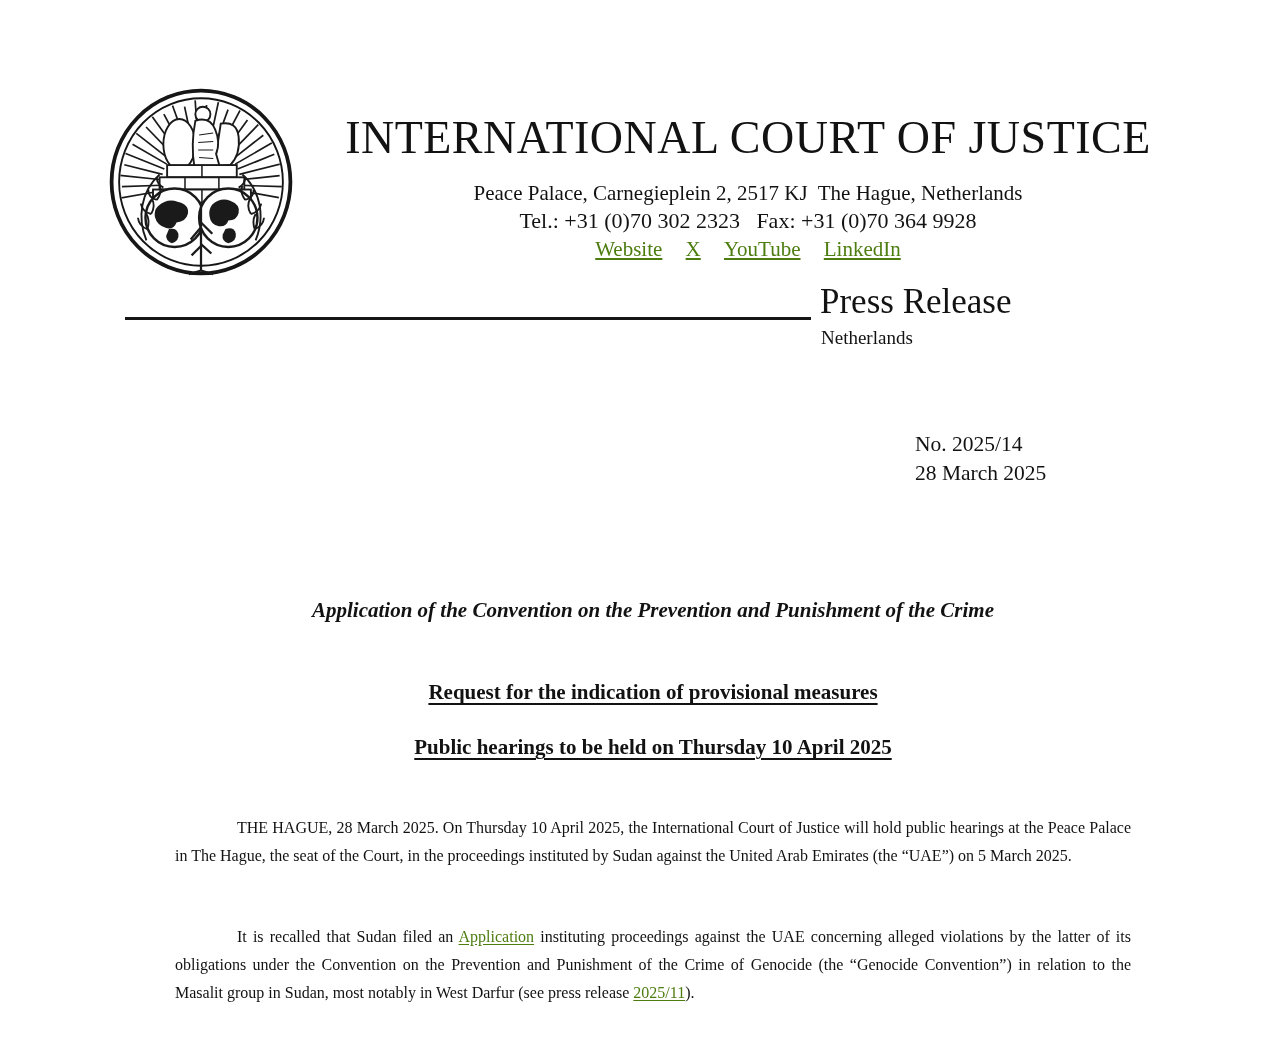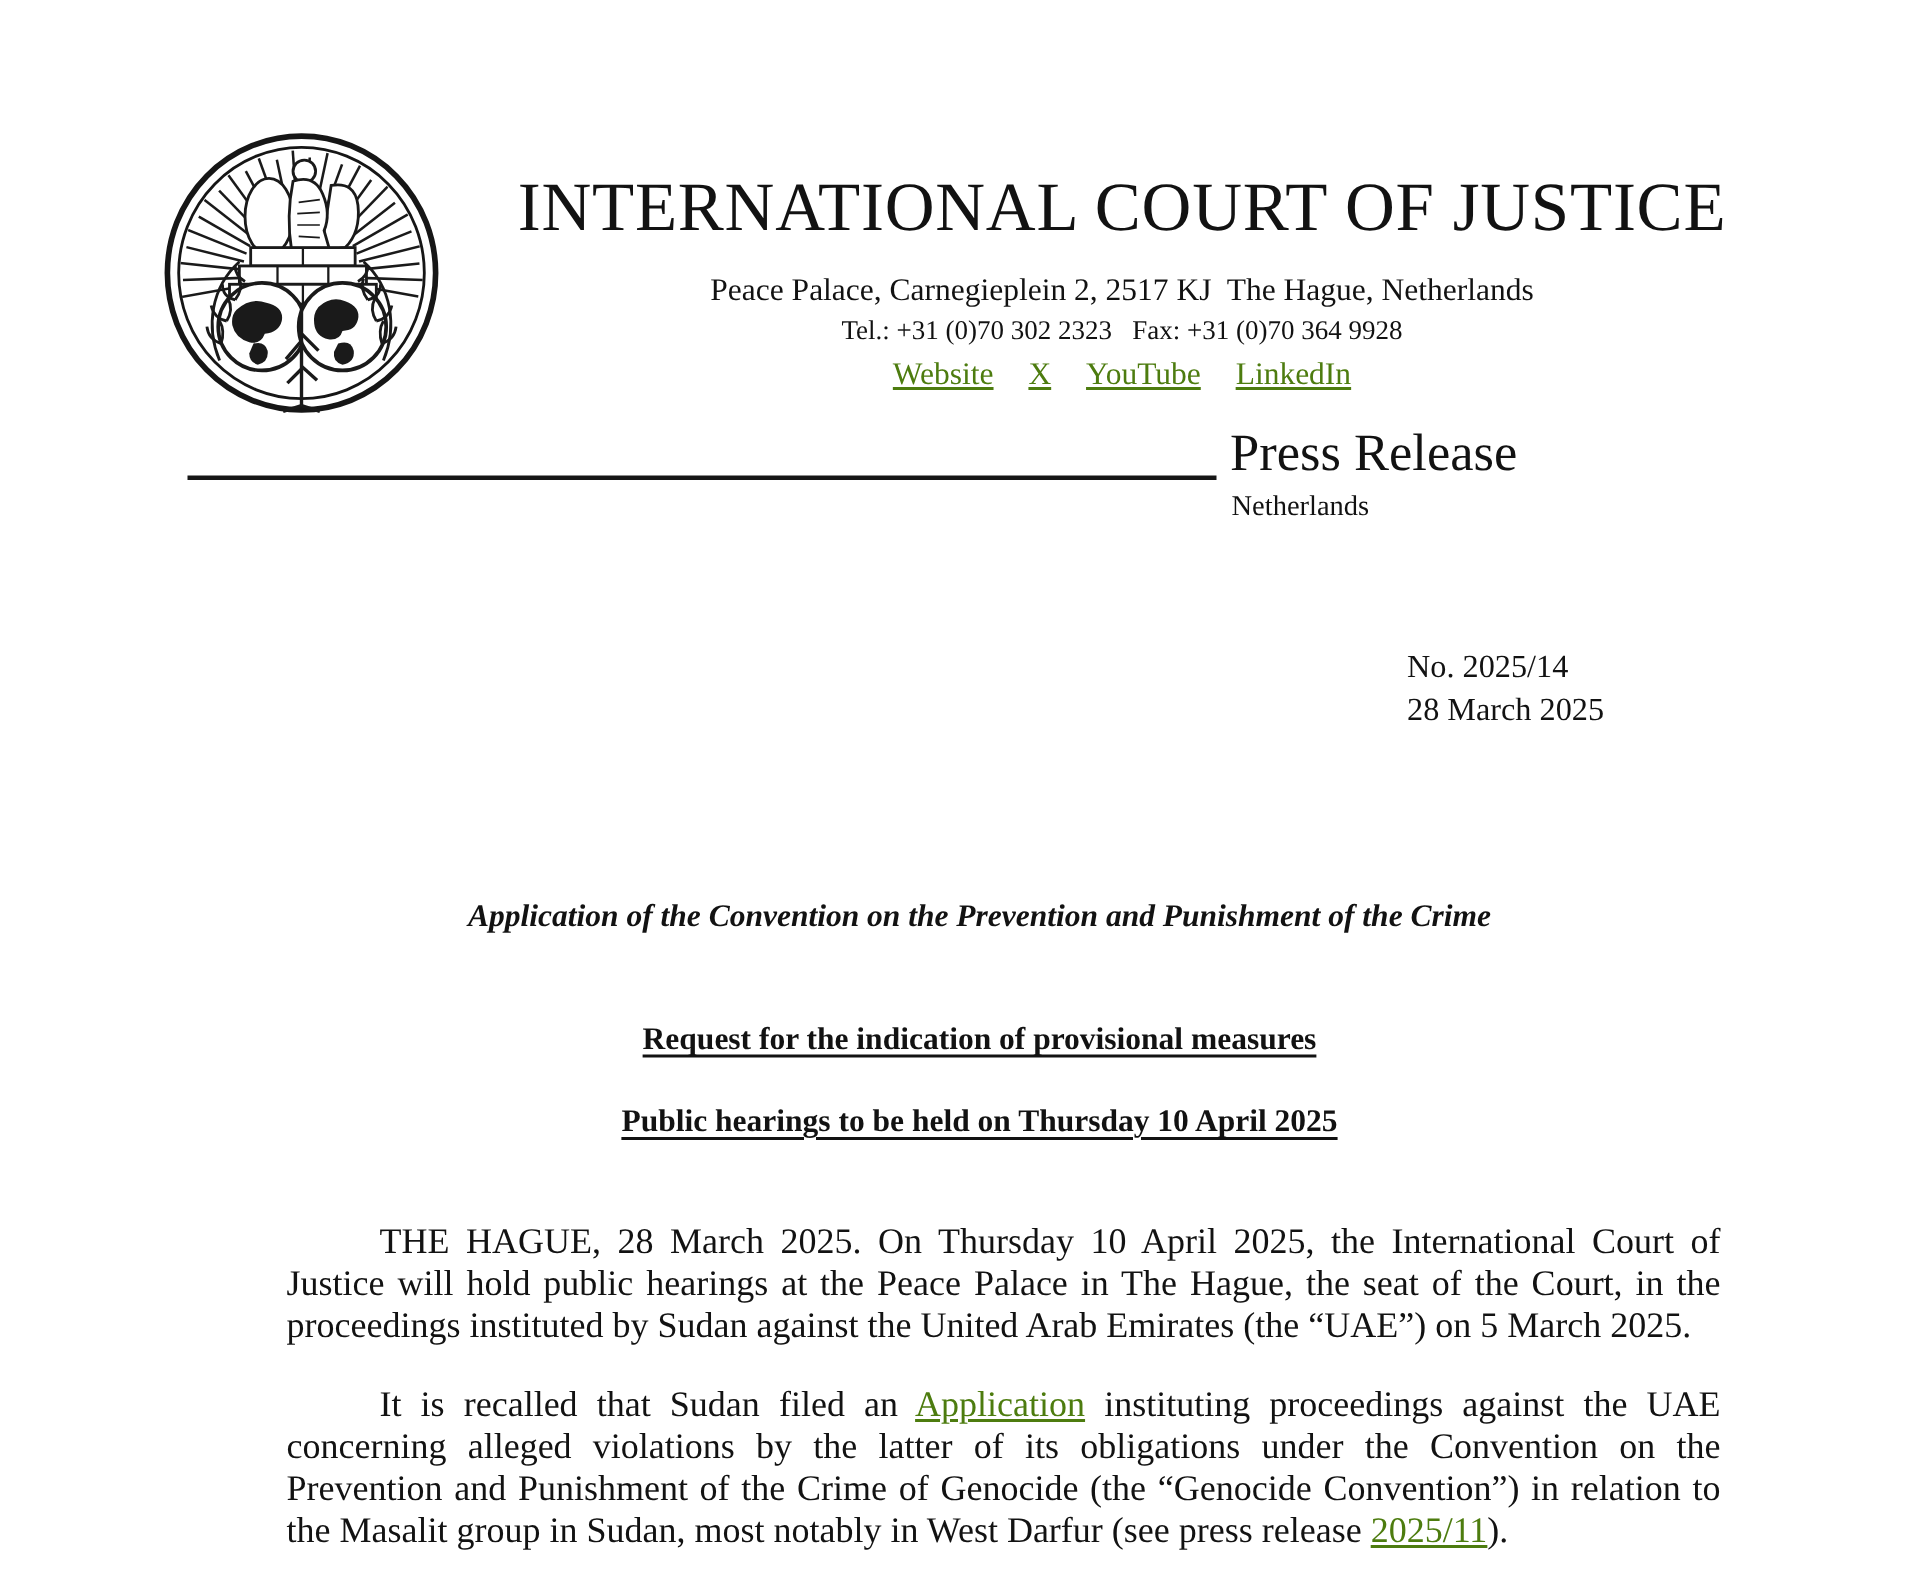--- a/index.html
+++ b/index.html
@@ -32,21 +32,21 @@
     line-height: 52px;
     letter-spacing: 0.5px;
     white-space: nowrap;
   }
   .org-address {
     margin-top: 16px;
     font-size: 21px;
     line-height: 27px;
   }
   .org-telfax {
-    font-size: 18px;
+    font-size: 22px;
     line-height: 27px;
   }
   .org-links {
     margin-top: 2px;
     font-size: 21px;
     line-height: 27px;
   }
   a.doc-link {
     color: #4d7c0f;
     text-decoration: underline;
@@ -72,21 +72,21 @@
   .pr-unofficial {
     position: absolute;
     left: 821px; top: 326px;
     font-size: 19px;
     line-height: 24px;
   }
 
   
   .ref-block {
     position: absolute;
-    left: 938px; top: 430px;
+    left: 915px; top: 430px;
     font-size: 21.5px;
     line-height: 29px;
     white-space: nowrap;
   }
 
   
   .case-title {
     position: absolute;
     left: 175px; top: 597px;
     width: 956px;
@@ -117,25 +117,24 @@
     text-underline-offset: 3.5px;
   }
   .subtitle-1 { top: 679px; }
   .subtitle-2 { top: 734px; }
 
   
   .body-para {
     position: absolute;
     left: 175px;
     width: 956px;
-    font-size: 24px;
+    font-size: 16px;
     line-height: 28px;
     text-align: justify;
     text-indent: 62px;
-    margin-left: 16px;
   }
   .para-1 { top: 814px; }
   .para-2 { top: 923px; }
 
   
   .seal svg { width: 100%; height: 100%; }
 </style>
 </head>
 <body>
 

